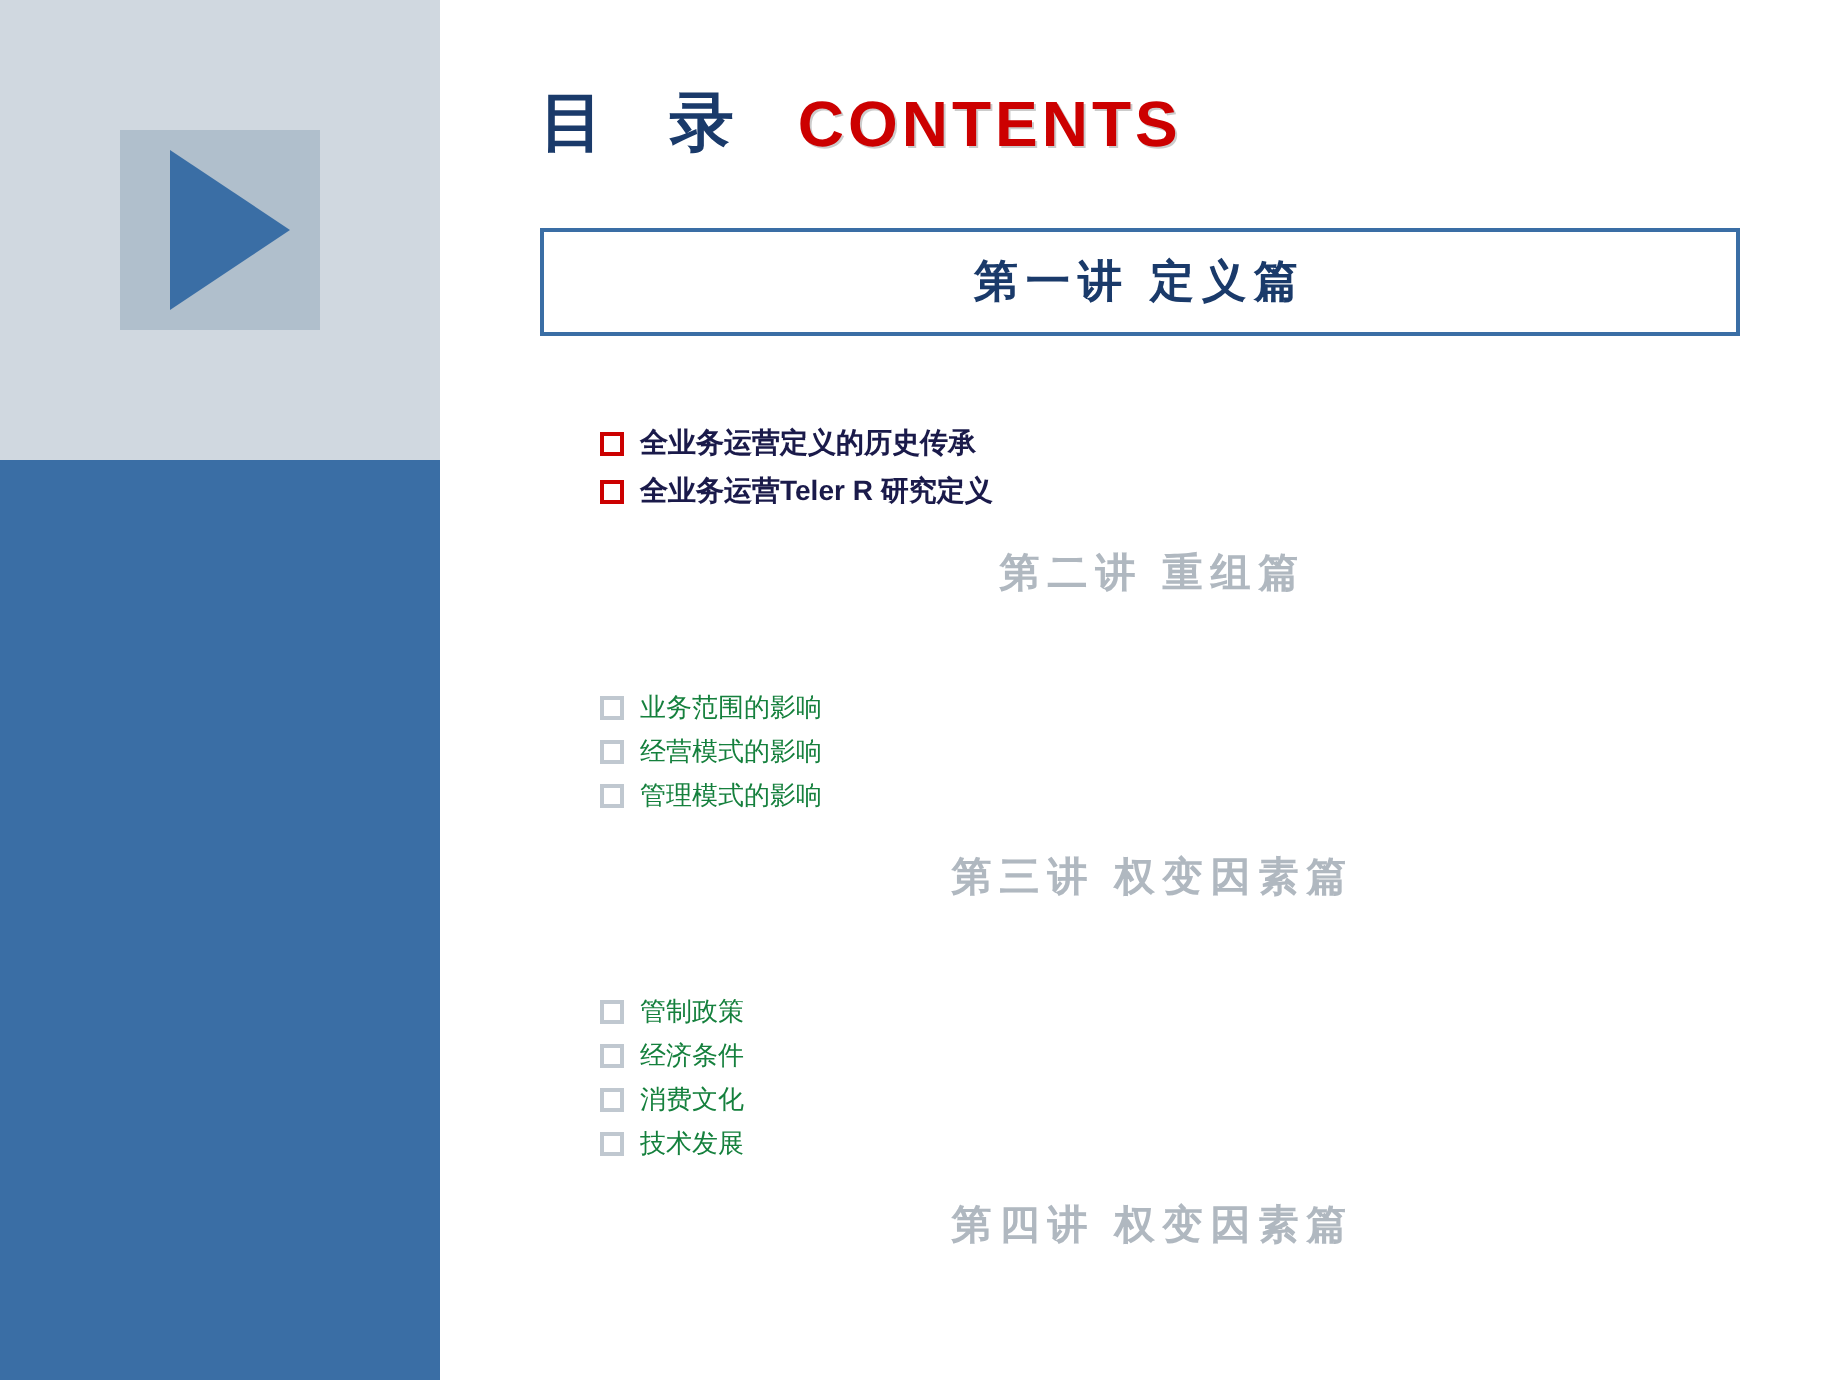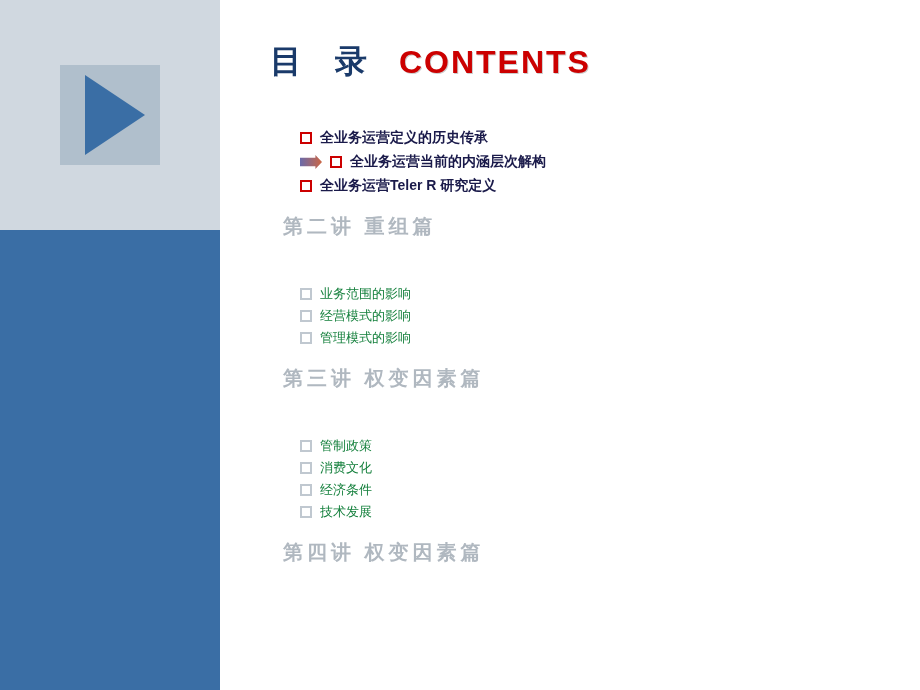--- a/index.html
+++ b/index.html
@@ -1,15 +1,15 @@
 <!DOCTYPE html>
 <html><head>
   <meta charset="utf-8">
   <style>
-    * { margin: 0; padding: 0; box-sizing: border-box; }
+    * { margin: 0; padding: 0; box-sizing: border-box; text-align: center; }
     body {
       width: 920px;
       height: 690px;
       background: #f0f0f0;
       font-family: 'SimHei', 'Microsoft YaHei', sans-serif;
       overflow: hidden;
       position: relative;
     }
 
     
@@ -180,33 +180,31 @@
   </div>
 </div>
 
 <div class="main-content">
 
   <div class="title-row">
     <span class="title-chinese">目    录</span>
     <span class="title-english">CONTENTS</span>
   </div>
 
+  <div class="section-active">
+    <div class="section-title-active">第一讲  定义篇</div>
+  </div>
 
   <div class="items-list">
 
     <div class="item-row">
       <div class="item-icon-square"></div>
       <span class="item-text-active">全业务运营定义的历史传承</span>
     </div>
 
-    <div class="item-row">
-      <div class="gradient-arrow"></div>
-      <div class="item-icon-square"></div>
-      <span class="item-text-active-highlighted">全业务运营当前的内涵层次解构</span>
-    </div>
 
     <div class="item-row">
       <div class="item-icon-square"></div>
       <span class="item-text-active">全业务运营Teler R 研究定义</span>
     </div>
 
   </div>
 
   <div class="section-title-inactive">第二讲  重组篇</div>
   <div class="items-list items-list-inactive">
@@ -225,27 +223,27 @@
   </div>
 
   <div class="section-title-inactive">第三讲  权变因素篇</div>
   <div class="items-list items-list-inactive">
     <div class="item-row">
       <div class="item-icon-square-inactive"></div>
       <span class="item-text-inactive">管制政策</span>
     </div>
     <div class="item-row">
       <div class="item-icon-square-inactive"></div>
+      <span class="item-text-inactive">经济条件</span>
+    </div>
+    <div class="item-row">
+      <div class="item-icon-square-inactive"></div>
       <span class="item-text-inactive">消费文化</span>
     </div>
     <div class="item-row">
       <div class="item-icon-square-inactive"></div>
-      <span class="item-text-inactive">经济条件</span>
-    </div>
-    <div class="item-row">
-      <div class="item-icon-square-inactive"></div>
       <span class="item-text-inactive">技术发展</span>
     </div>
   </div>
 
   <div class="section-title-inactive">第四讲  权变因素篇</div>
 
 </div>
 
 </body></html>

